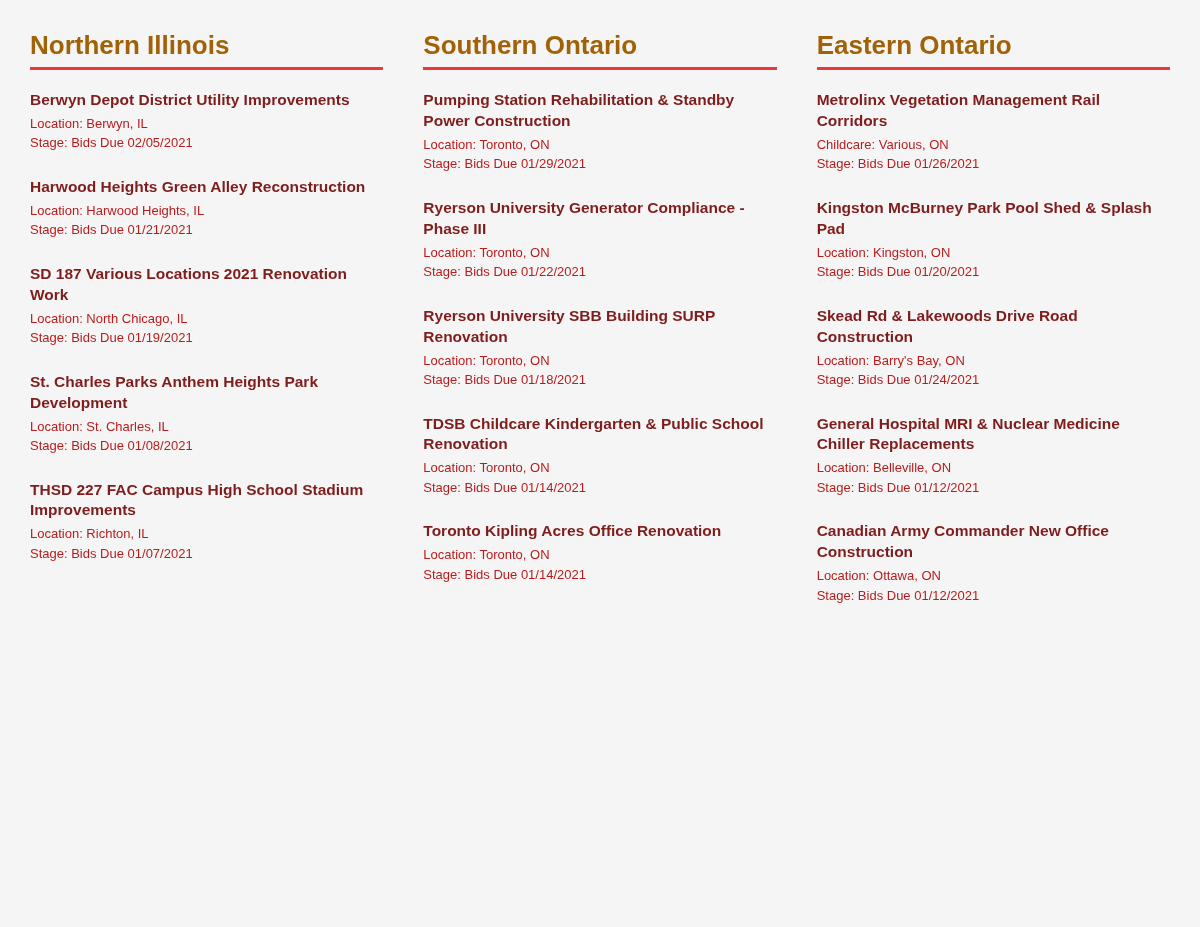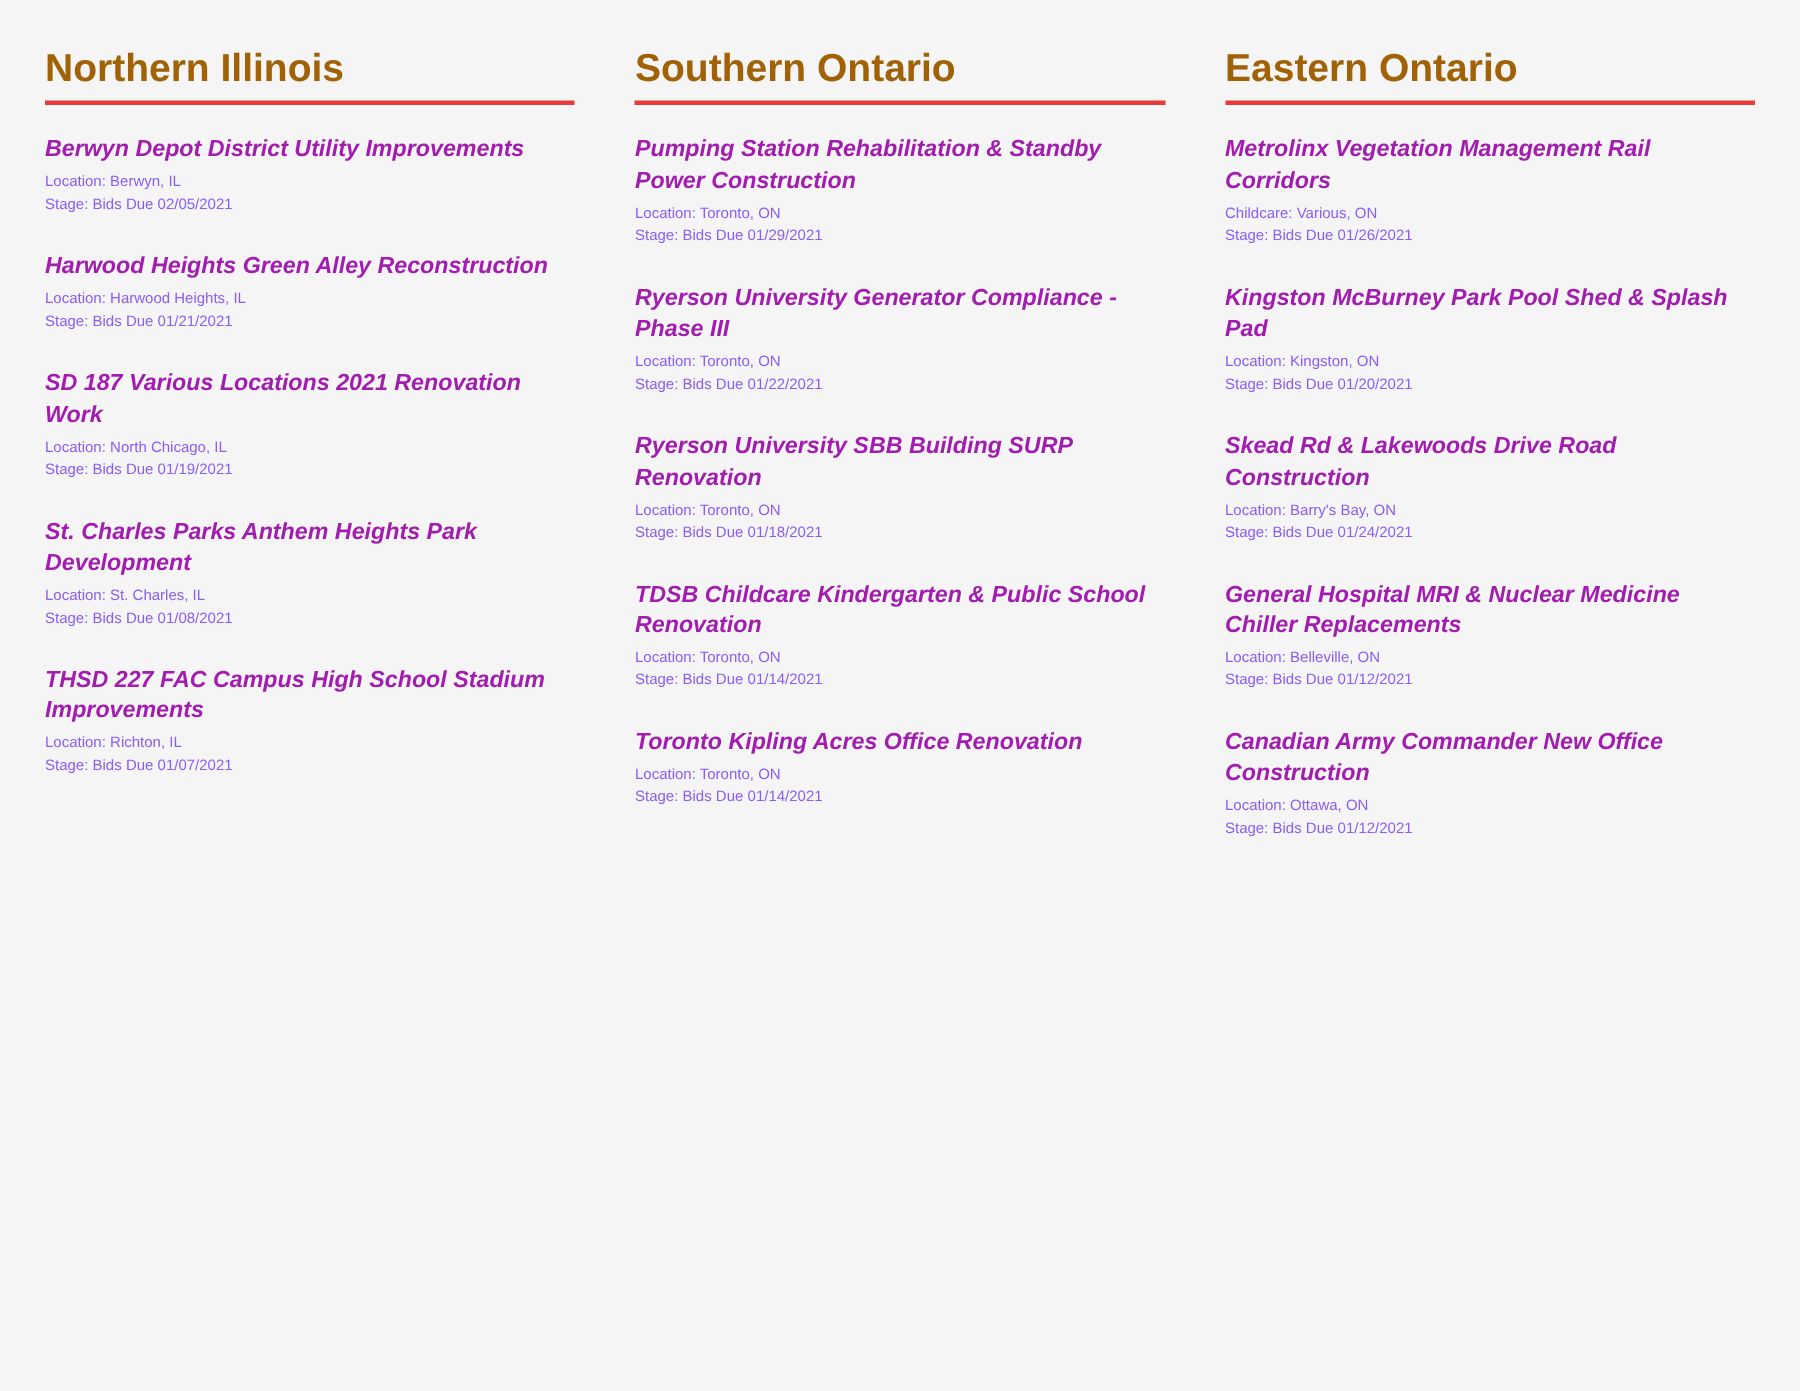--- a/index.html
+++ b/index.html
@@ -34,29 +34,28 @@
       background: #e83a3a;
       width: 100%;
       margin-bottom: 20px;
     }
     .project-item {
       margin-bottom: 24px;
     }
     .project-title {
       font-weight: bold;
       font-size: 15.5px;
-      color: #a21caf;
+      color: #7f1d1d;
       margin-bottom: 3px;
       line-height: 1.35;
-      font-style: italic;
     }
     .project-location,
     .project-stage {
-      font-size: 10px;
-      color: #8b5cf6;
+      font-size: 13px;
+      color: #b91c1c;
       line-height: 1.5;
     }
   </style>
 </head>
 <body>
 
 <div class="page-container">
 <div class="column">
       <div class="column-header">Northern Illinois</div>
       <div class="column-divider"></div>

